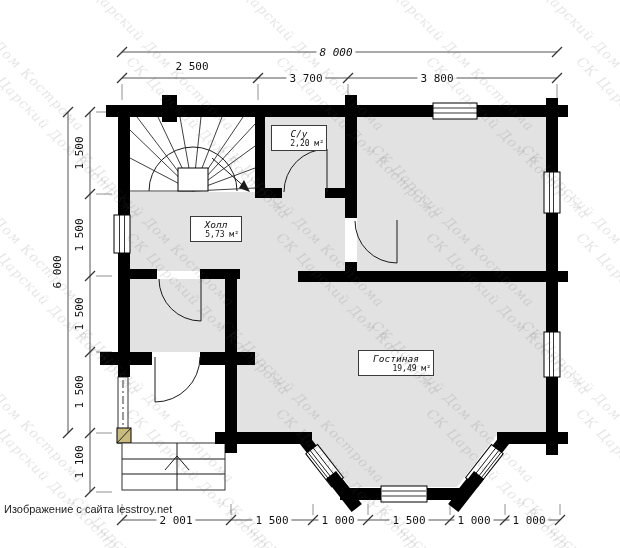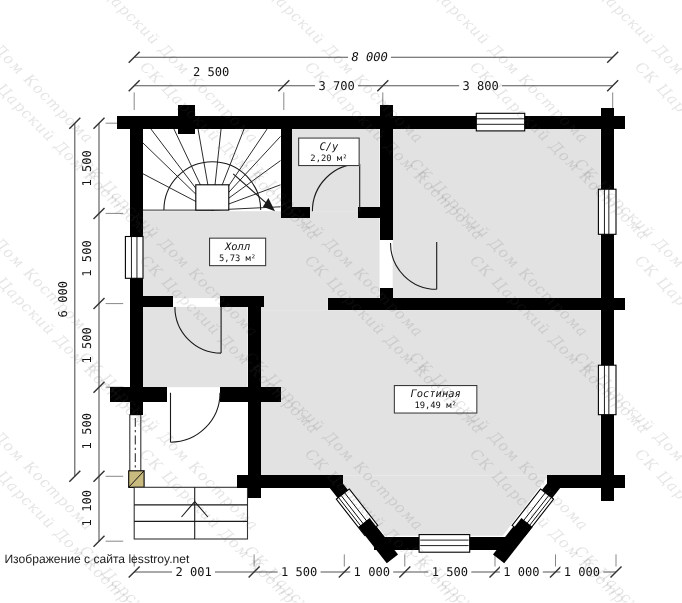--- a/index.html
+++ b/index.html
@@ -14,21 +14,21 @@
   .winline{stroke:#000;stroke-width:0.8;}
   .dimline{stroke:#555;stroke-width:1;fill:none;}
   .tick{stroke:#333;stroke-width:1.3;}
   .ext{stroke:#777;stroke-width:0.8;}
   .dim{position:absolute;transform:translate(-50%,-50%);background:#fff;padding:0 3px;
        font:11px "DejaVu Sans Mono",monospace;color:#111;white-space:nowrap;z-index:3;}
   .dim.v{transform:translate(-50%,-50%) rotate(-90deg);}
   .room-label{position:absolute;background:#fff;border:1px solid #3a3a3a;text-align:center;
        padding:2px 2px 1px;color:#111;z-index:3;}
   .room-label .rn{display:block;font-size:9.5px;line-height:11px;font-style:italic;}
-  .room-label .ra{display:block;font-size:8px;line-height:10px;}
+  .room-label .ra{display:block;font-size:8px;line-height:10px;text-align:right;}
   #title{position:absolute;left:130px;top:12px;width:320px;text-align:center;
        font:bold 14px "Liberation Sans",sans-serif;color:#000;z-index:3;}
   #credit{position:absolute;left:4px;top:503px;font:11px "Liberation Sans",sans-serif;
        color:#1c1c1c;z-index:4;}
   #wm{position:absolute;inset:0;pointer-events:none;z-index:5;overflow:hidden;}
   .wmt{position:absolute;transform:rotate(45deg);transform-origin:0 0;white-space:nowrap;
        font:italic 13.5px "DejaVu Serif",serif;letter-spacing:1px;
        color:var(--watermark,rgba(80,80,80,0.15));}
 </style>
 </head>

